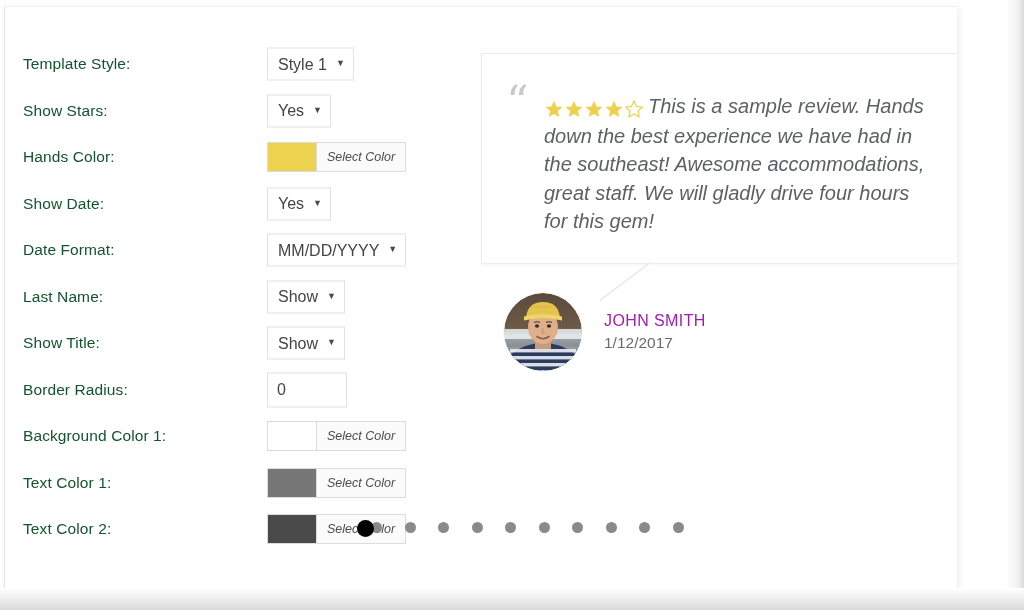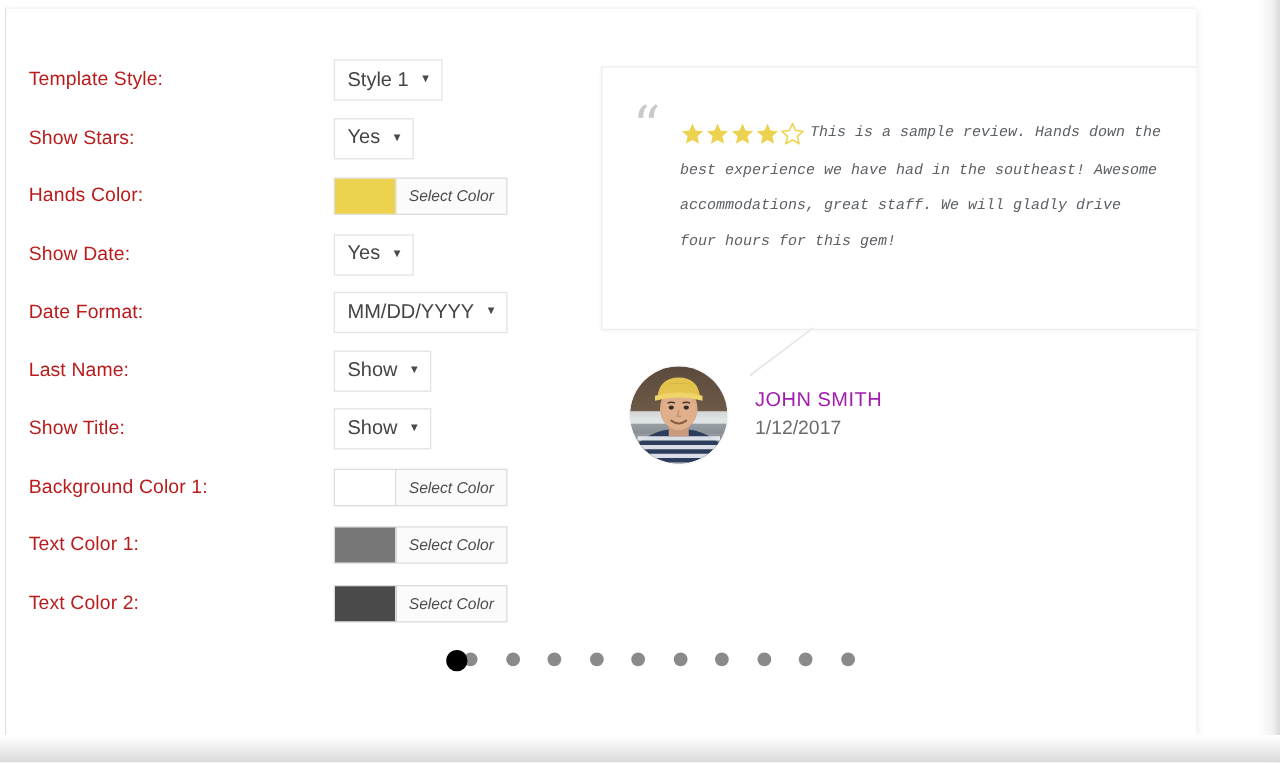--- a/index.html
+++ b/index.html
@@ -66,21 +66,21 @@
   .row {
     position: relative;
     height: 46.5px;
   }
   .row .label {
     position: absolute;
     left: 4px;
     top: 50%;
     transform: translateY(-50%);
     font-size: 15.5px;
-    color: #b91c1c;
+    color: #14532d;
     white-space: nowrap;
     letter-spacing: 0.1px;
   }
   .row .control {
     position: absolute;
     left: 248px;
     top: 50%;
     transform: translateY(-50%);
     display: flex;
     align-items: center;
@@ -178,25 +178,25 @@
     background: #ffffff;
     border: 1px solid #ececec;
     box-sizing: border-box;
     box-shadow: 0 1px 3px rgba(0,0,0,0.05);
   }
   #bubble-text {
     position: absolute;
     left: 62px;
     top: 38px;
     right: 36px;
-    font-size: 12px;
+    font-size: 20px;
     line-height: 28.5px;
     font-style: italic;
     color: #5d6165;
-    font-family: Liberation Mono, monospace;
+    font-family: Liberation Sans, sans-serif;
   }
   #quote-icon {
     position: absolute;
     left: 24px;
     top: 26px;
     font-size: 44px;
     line-height: 1;
     color: #c9c9c9;
     font-family: "DejaVu Serif", "Liberation Serif", serif;
     font-style: normal;
@@ -345,20 +345,26 @@
               </div>
             </div>
           </div>
           <div class="row">
             <div class="label">Show Title:</div>
             <div class="control">
               <div class="select">
                 <span>Show</span>
                 <span class="caret">▼</span>
               </div>
+            </div>
+          </div>
+          <div class="row">
+            <div class="label">Border Radius:</div>
+            <div class="control">
+              <input class="textinput" type="text" value="0" placeholder="0" style="">
             </div>
           </div>
           <div class="row">
             <div class="label">Background Color 1:</div>
             <div class="control">
               <div class="colorpick">
                 <div class="swatch" style="background: rgb(255, 255, 255);"></div>
                 <div class="cp-label">Select Color</div>
               </div>
             </div>

